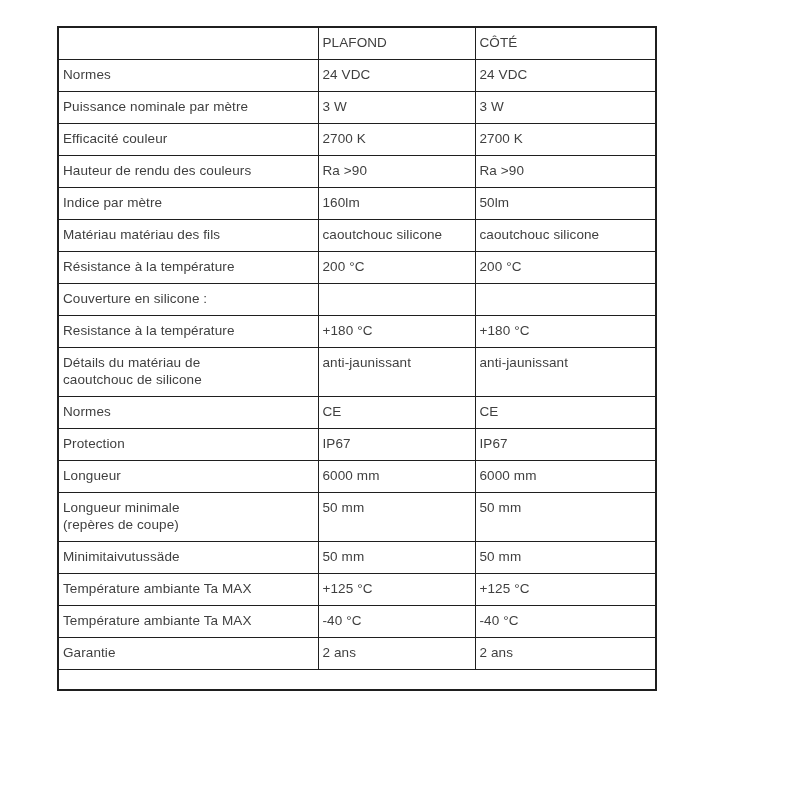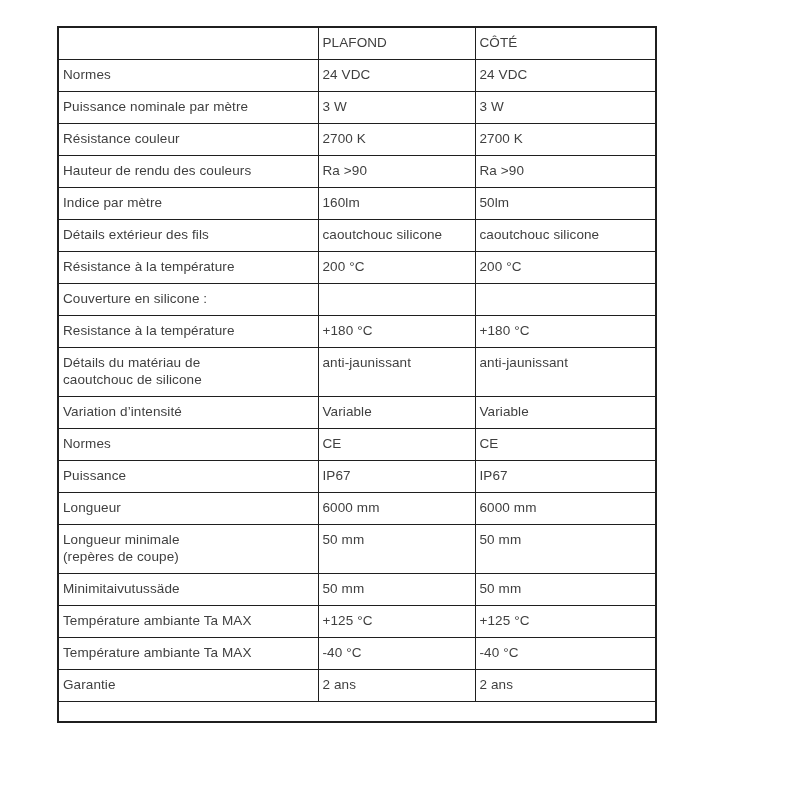--- a/index.html
+++ b/index.html
@@ -76,36 +76,36 @@
           <td class="label-cell">Normes</td>
           <td>24 VDC</td>
           <td>24 VDC</td>
         </tr>
         <tr>
           <td class="label-cell">Puissance nominale par mètre</td>
           <td>3 W</td>
           <td>3 W</td>
         </tr>
         <tr>
-          <td class="label-cell">Résistance couleur</td>
+          <td class="label-cell">Efficacité couleur</td>
           <td>2700 K</td>
           <td>2700 K</td>
         </tr>
         <tr>
           <td class="label-cell">Hauteur de rendu des couleurs</td>
           <td>Ra &gt;90</td>
           <td>Ra &gt;90</td>
         </tr>
         <tr>
           <td class="label-cell">Indice par mètre</td>
           <td>160lm</td>
           <td>50lm</td>
         </tr>
         <tr>
-          <td class="label-cell">Détails extérieur des fils</td>
+          <td class="label-cell">Matériau matériau des fils</td>
           <td>caoutchouc silicone</td>
           <td>caoutchouc silicone</td>
         </tr>
         <tr>
           <td class="label-cell">Résistance à la température</td>
           <td>200 °C</td>
           <td>200 °C</td>
         </tr>
         <tr>
           <td class="label-cell">Couverture en silicone :</td>
@@ -117,31 +117,26 @@
           <td>+180 °C</td>
           <td>+180 °C</td>
         </tr>
         <tr>
           <td class="label-cell">Détails du matériau de
 caoutchouc de silicone</td>
           <td>anti-jaunissant</td>
           <td>anti-jaunissant</td>
         </tr>
         <tr>
-          <td class="label-cell">Variation d’intensité</td>
-          <td>Variable</td>
-          <td>Variable</td>
-        </tr>
-        <tr>
           <td class="label-cell">Normes</td>
           <td>CE</td>
           <td>CE</td>
         </tr>
         <tr>
-          <td class="label-cell">Puissance</td>
+          <td class="label-cell">Protection</td>
           <td>IP67</td>
           <td>IP67</td>
         </tr>
         <tr>
           <td class="label-cell">Longueur</td>
           <td>6000 mm</td>
           <td>6000 mm</td>
         </tr>
         <tr>
           <td class="label-cell">Longueur minimale

